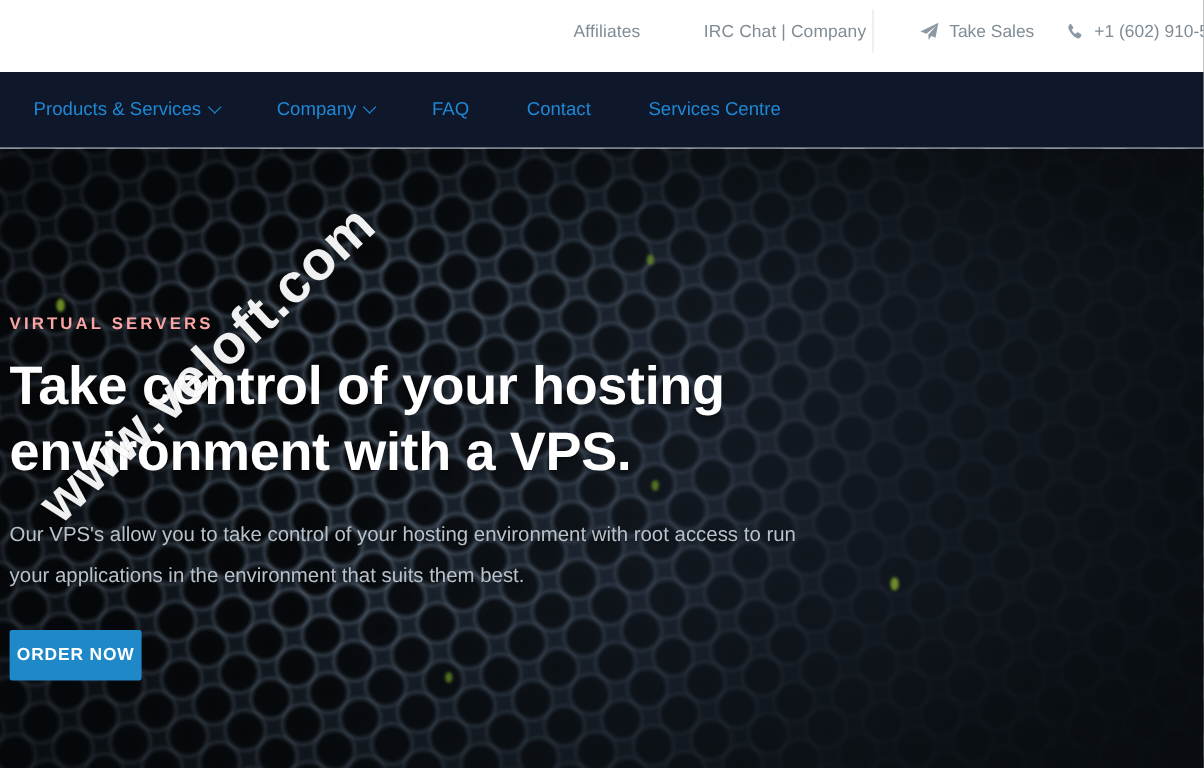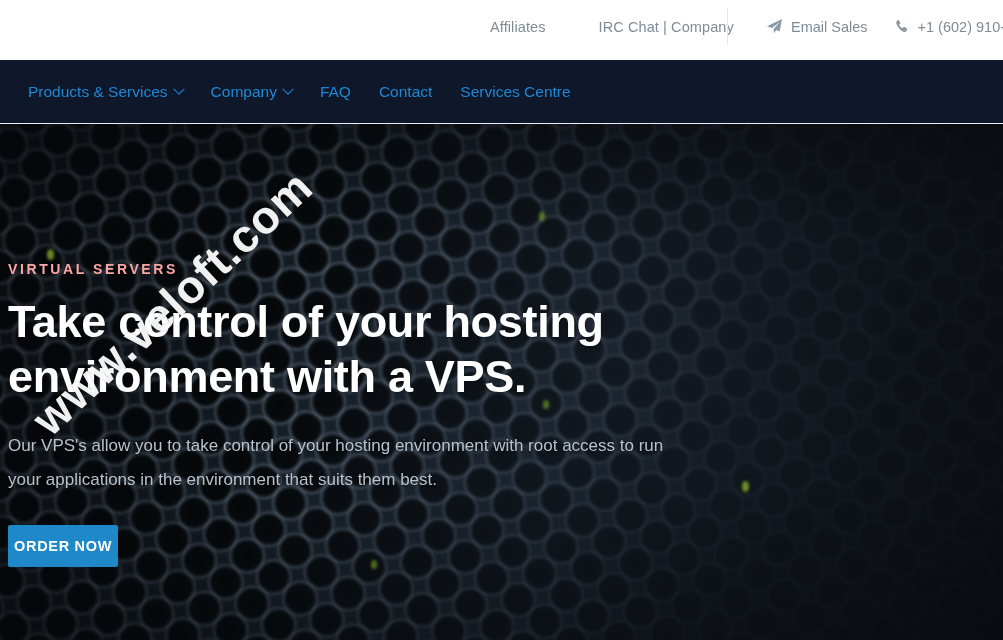--- a/index.html
+++ b/index.html
@@ -27,21 +27,20 @@
   }
   .logo svg { display:block; }
 
   .toplinks {
     position:absolute;
     left:478px;
     top:19px;
     display:flex;
     align-items:center;
     gap:0px;
-    margin-left:12px;
   }
   .toplink {
     color:#7f8c96;
     font-size:14.5px;
     text-decoration:none;
     white-space:nowrap;
     letter-spacing:0.1px;
   }
   .toplink.affiliates { margin-right:53px; }
   .topdivider {
@@ -90,21 +89,21 @@
   }
   .navlink {
     color:#1f88d4;
     font-size:15.5px;
     text-decoration:none;
     display:flex;
     align-items:center;
     gap:7px;
     white-space:nowrap;
   }
-  .navlink + .navlink { margin-left:28px; }
+  .navlink + .navlink { margin-left:48px; }
   .caret {
     display:inline-block;
     width:8px; height:8px;
     border-right:1.6px solid #1f88d4;
     border-bottom:1.6px solid #1f88d4;
     transform:rotate(45deg) translate(-2px,-2px);
   }
   .navbtns {
     position:absolute;
     left:769px;
@@ -260,21 +259,21 @@
 
   <div class="topdivider"></div>
 
   <div class="contactgroup">
     <a class="contactitem" href="#">
       <span class="ci-icon">
         <svg width="17" height="17" viewBox="0 0 17 17" fill="currentColor">
             <path d="M16 1 L1 8.2 l5.1 1.9 L14.2 3.4 L7.6 10.9 l0.3 4.4 l2.3 -3.2 l3.4 1.4 z"></path>
           </svg>
       </span>
-      <span>Email Sales</span>
+      <span>Take Sales</span>
     </a>
     <a class="contactitem" href="#">
       <span class="ci-icon">
         <svg width="16" height="16" viewBox="0 0 16 16" fill="currentColor">
             <path d="M3.3 1.2 c0.6 -0.4 1.3 -0.2 1.7 0.4 l1.2 1.9 c0.3 0.5 0.2 1.2 -0.3 1.6 l-0.9 0.7 c0.6 1.5 1.9 2.8 3.4 3.5 l0.7 -0.9 c0.4 -0.5 1 -0.6 1.6 -0.3 l1.9 1.2 c0.6 0.4 0.8 1.1 0.4 1.7 l-0.8 1.2 c-0.5 0.7 -1.4 1 -2.2 0.7 C7 12 3.9 8.9 2.3 4.4 c-0.3 -0.8 0 -1.7 0.7 -2.2 z"></path>
           </svg>
       </span>
       <span>+1 (602) 910-5</span>
     </a>
   </div>

